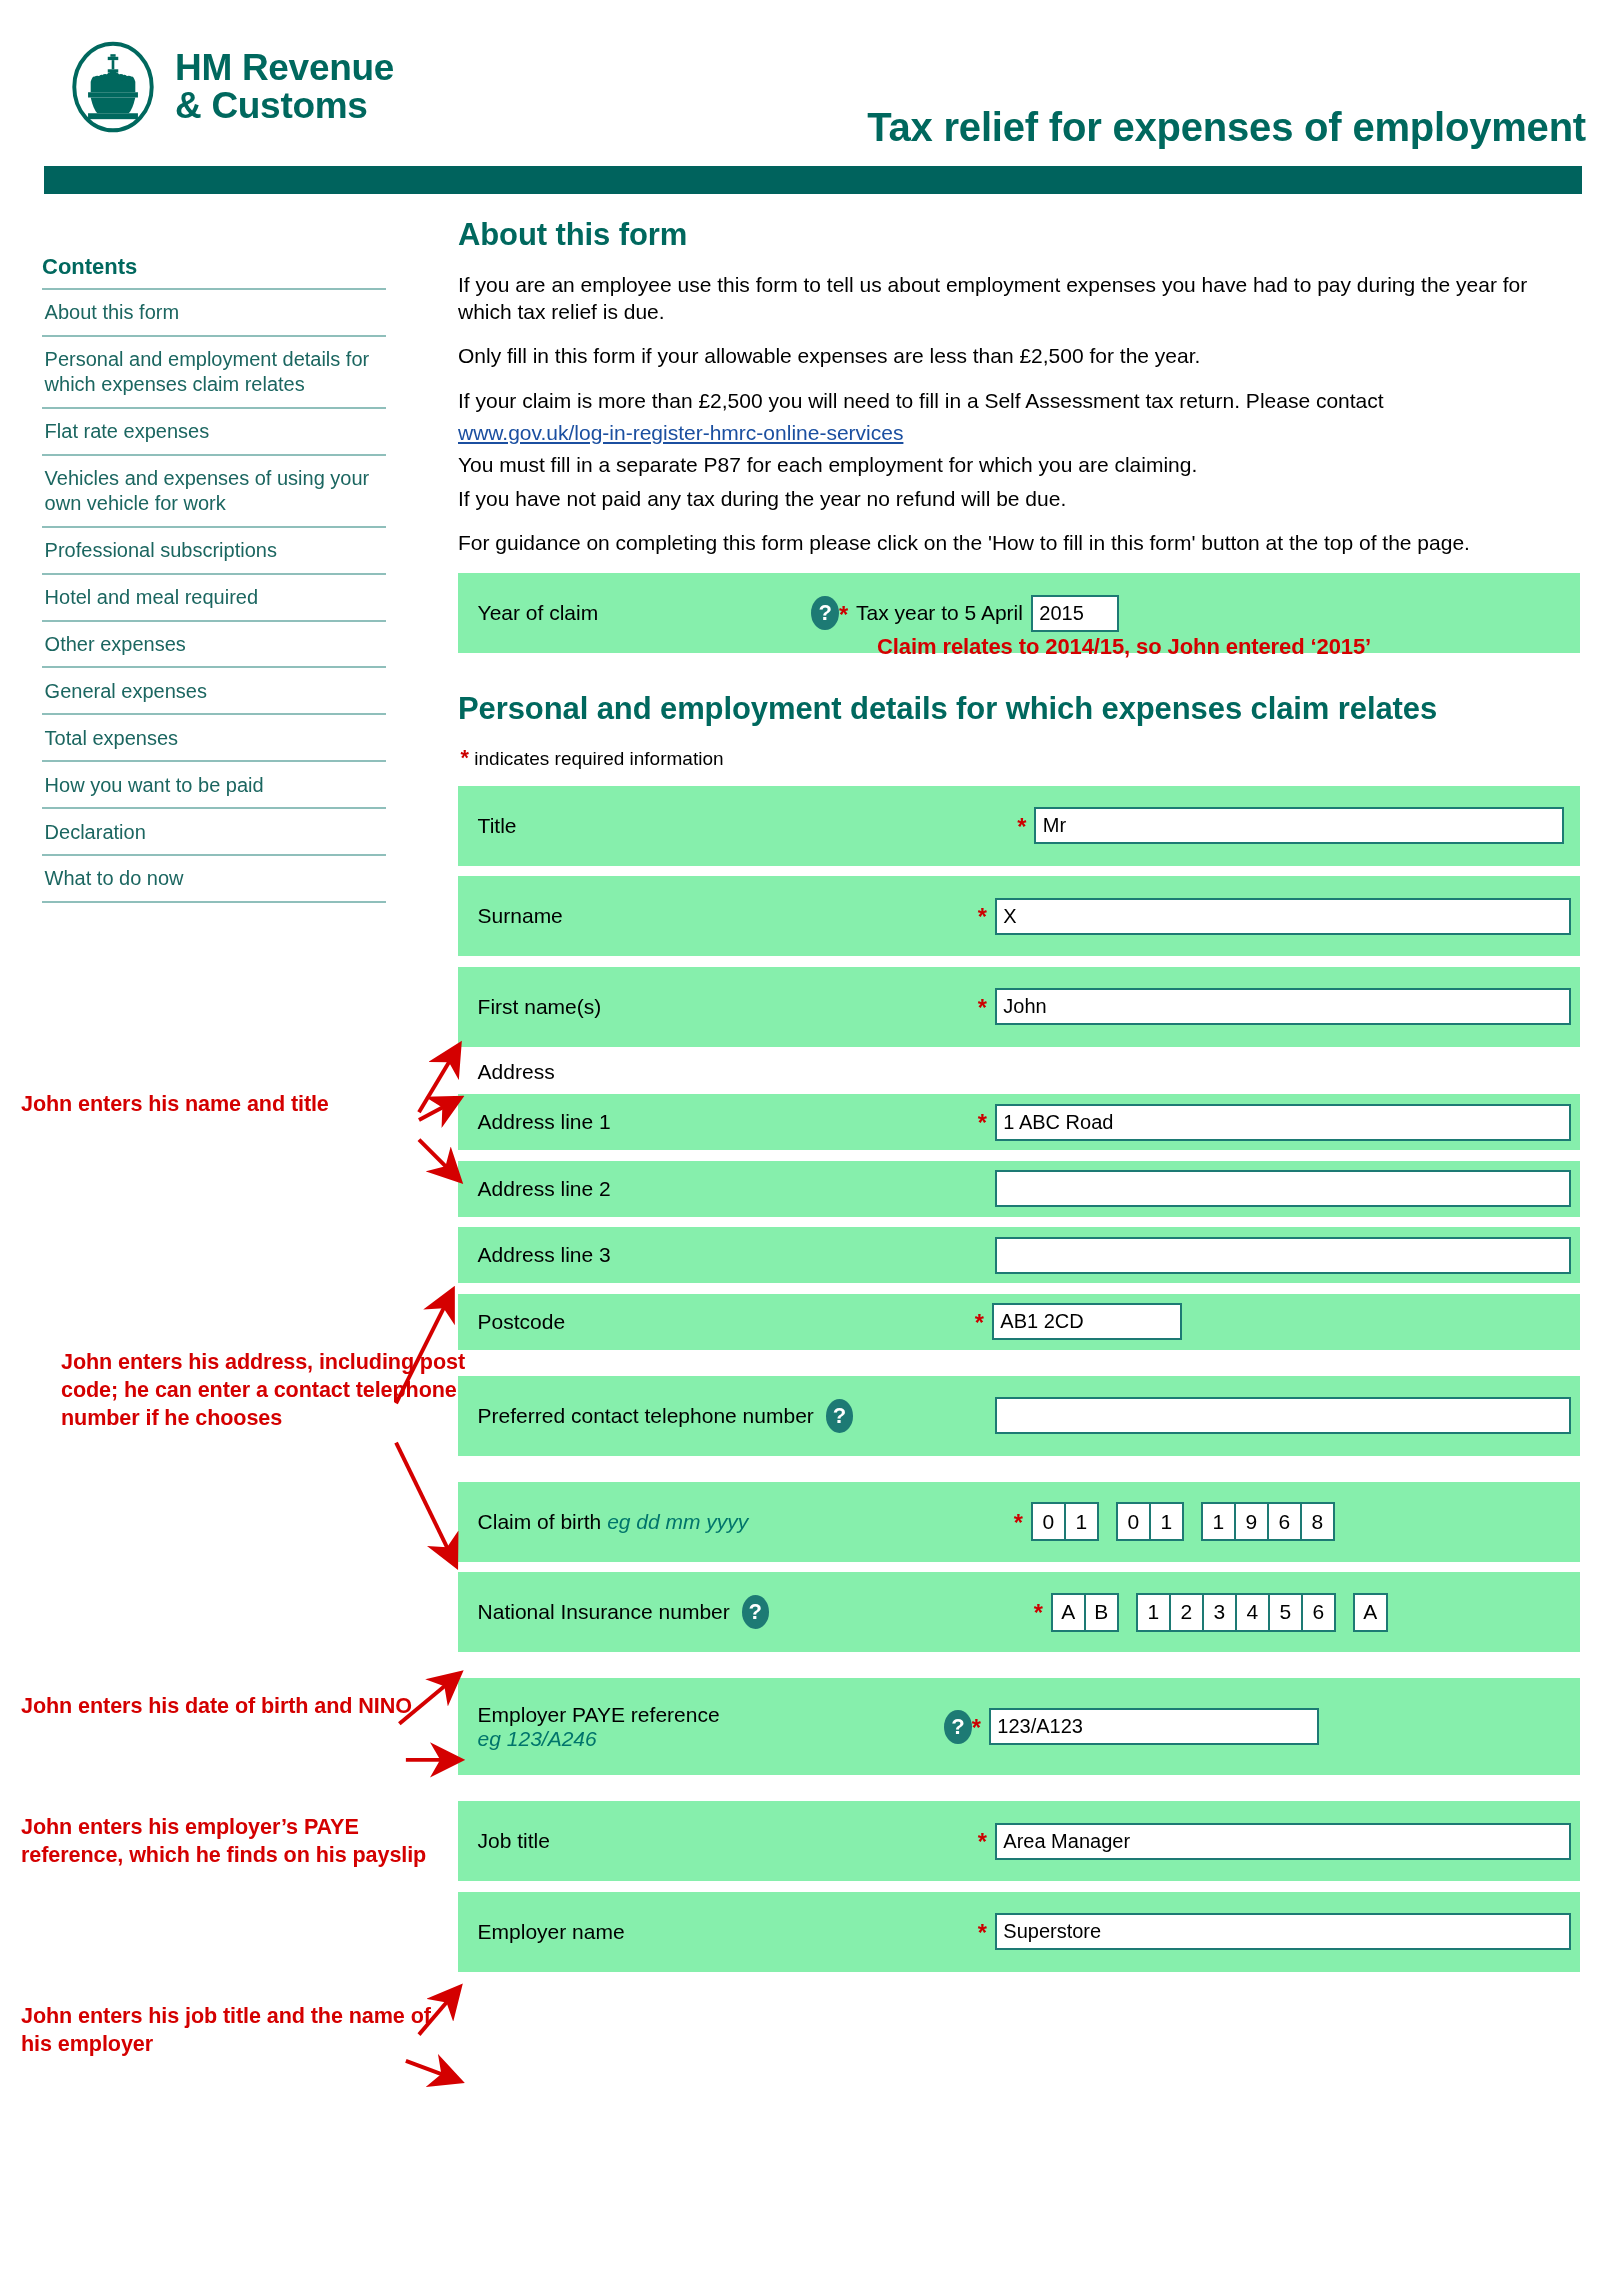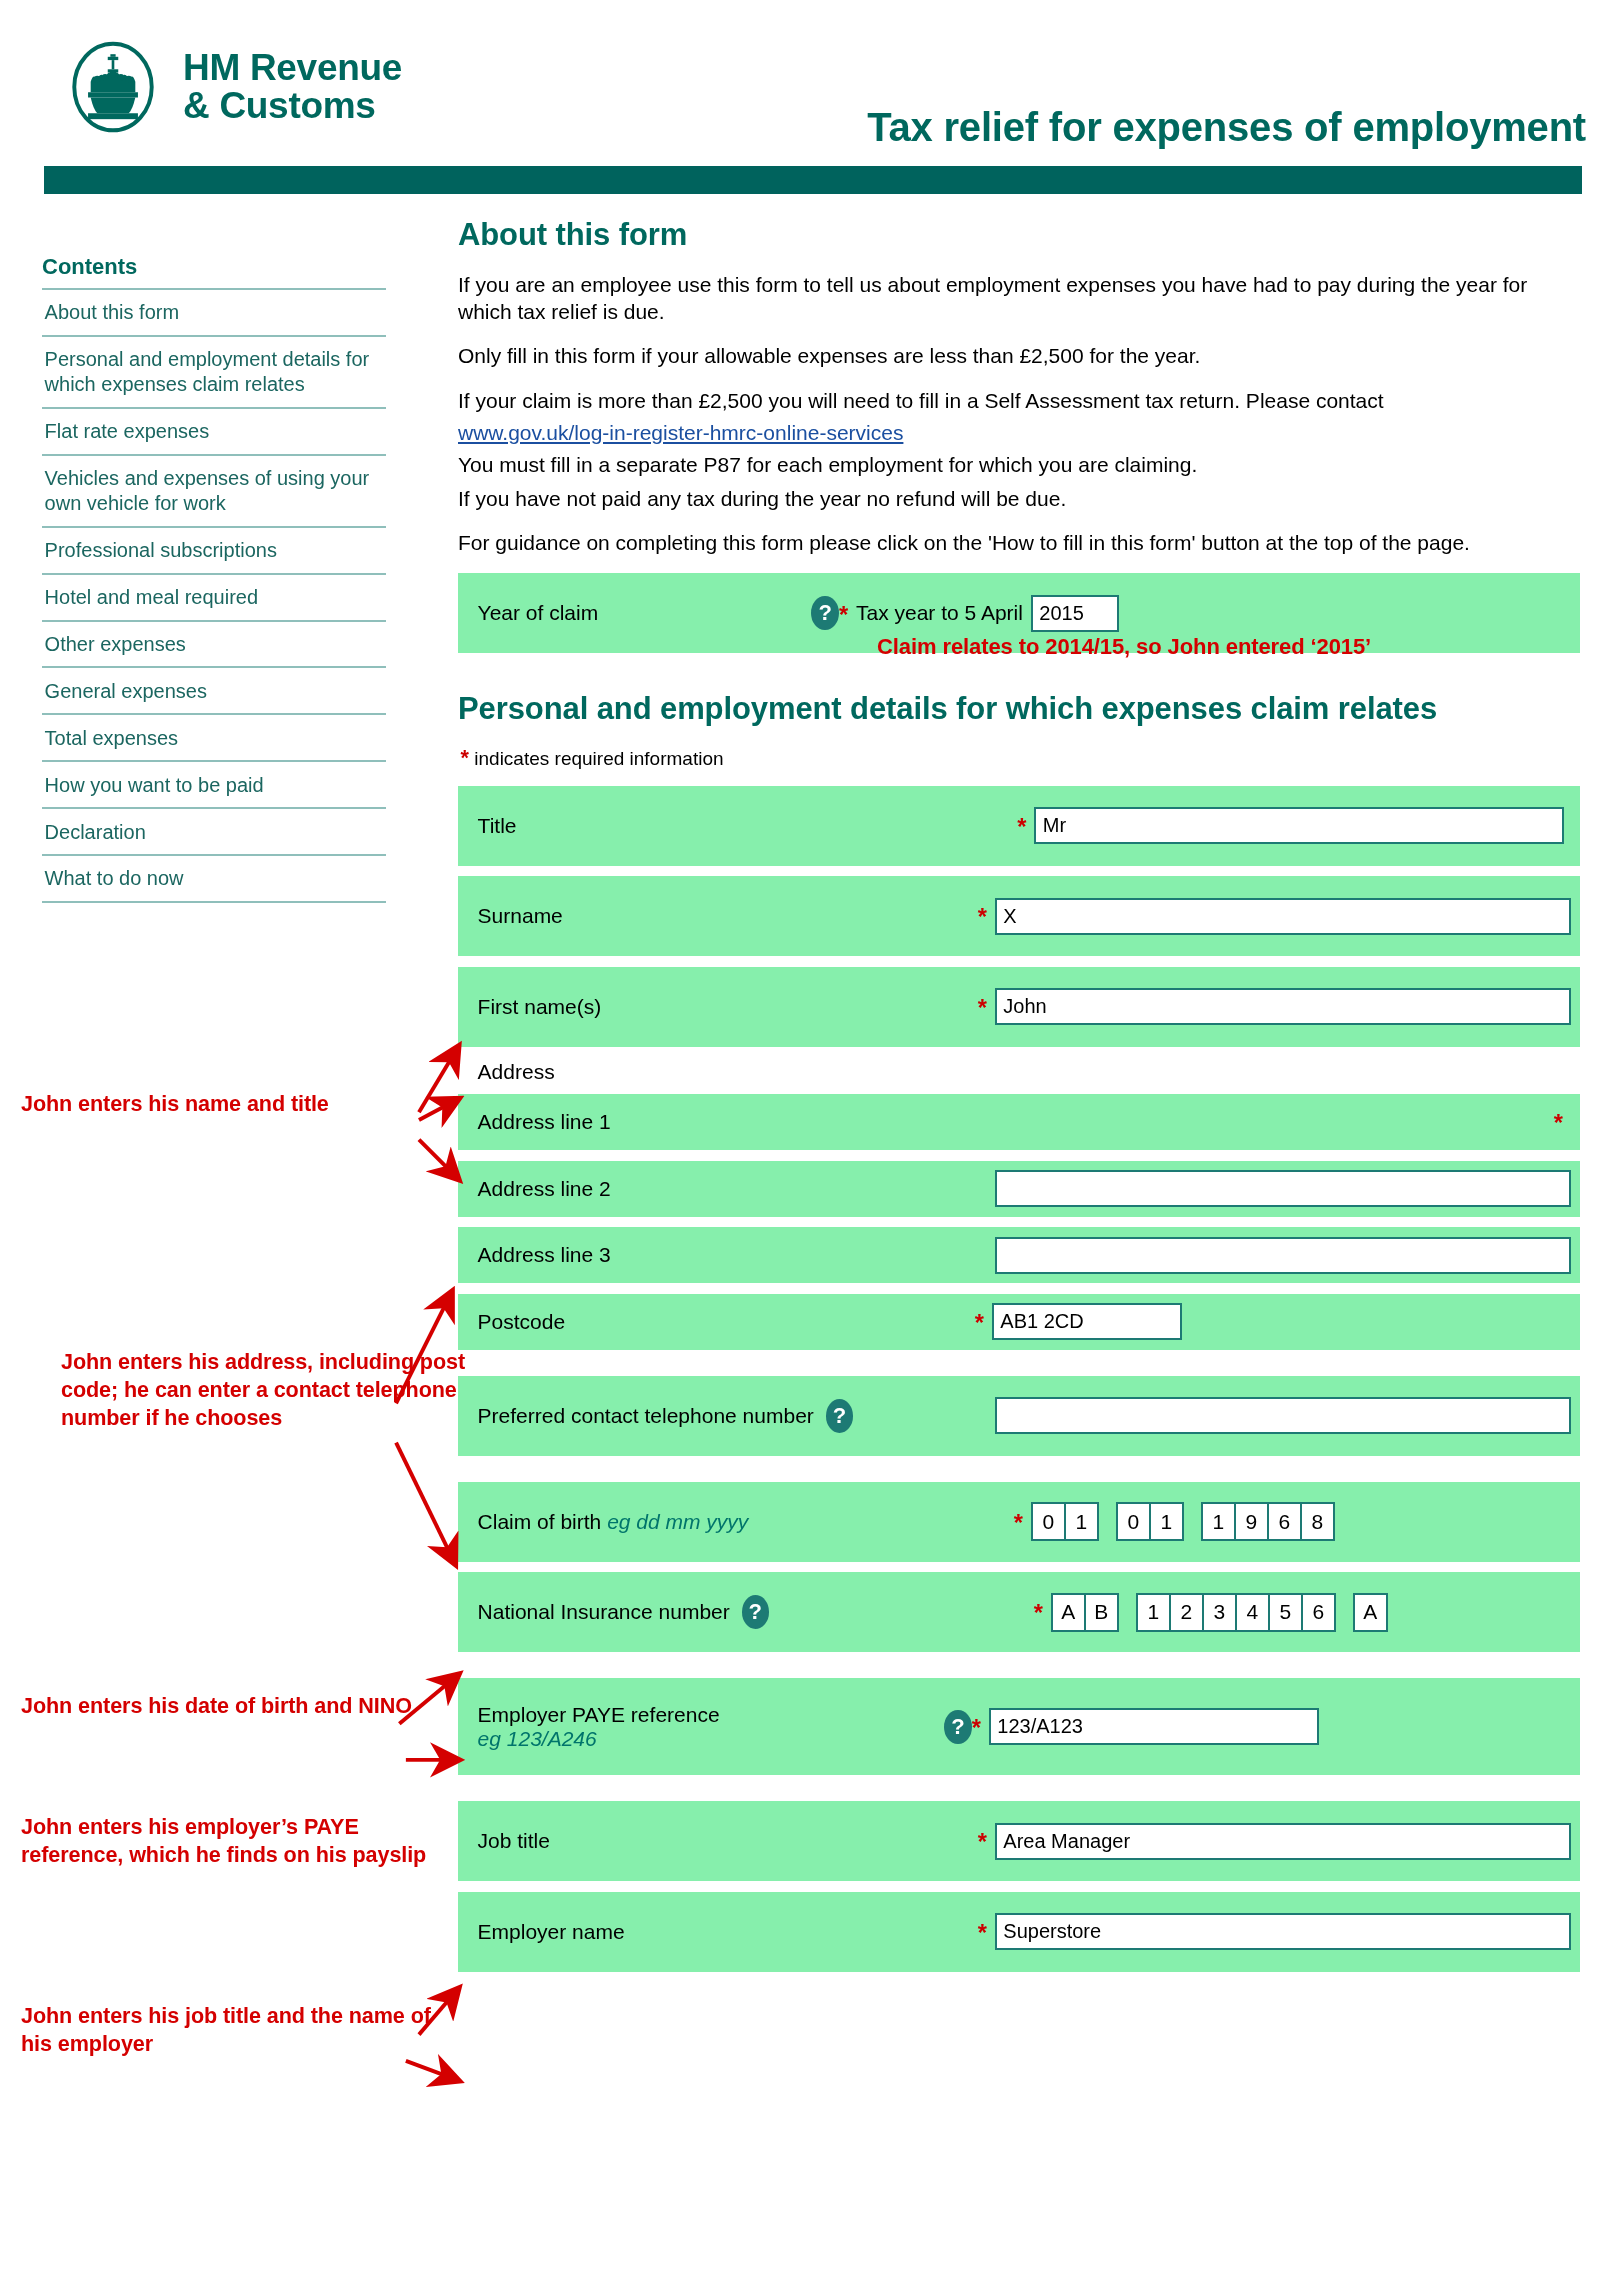--- a/index.html
+++ b/index.html
@@ -18,21 +18,21 @@
   #header {
     position: absolute;
     left: 0; top: 0;
     width: 1623px; height: 196px;
   }
   #logo-block {
     position: absolute;
     left: 71px; top: 41px;
     display: flex;
     align-items: center;
-    gap: 28px;
+    gap: 20px;
   }
   #crown-icon { width: 84px; height: 92px; display:block; }
   #logo-text {
     font-family: "Liberation Sans", sans-serif;
     font-weight: bold;
     color: #00685E;
     font-size: 37px;
     line-height: 1.02;
     letter-spacing: -0.3px;
     white-space: pre-line;
@@ -323,20 +323,21 @@
     <div class="tinput w-wide">John</div>
   </div>
 
   <div class="addr-caption">Address</div>
 
   
   <div class="frow">
     <div class="flabel">Address line 1</div>
     <div class="spacer"></div>
     <div class="req">*</div>
+    <div class="tinput w-wide">1 ABC Road</div>
   </div>
 
   
   <div class="frow">
     <div class="flabel">Address line 2</div>
     <div class="spacer"></div>
     <div class="req" style="visibility:hidden">*</div>
     <div class="tinput w-wide"></div>
   </div>
 

